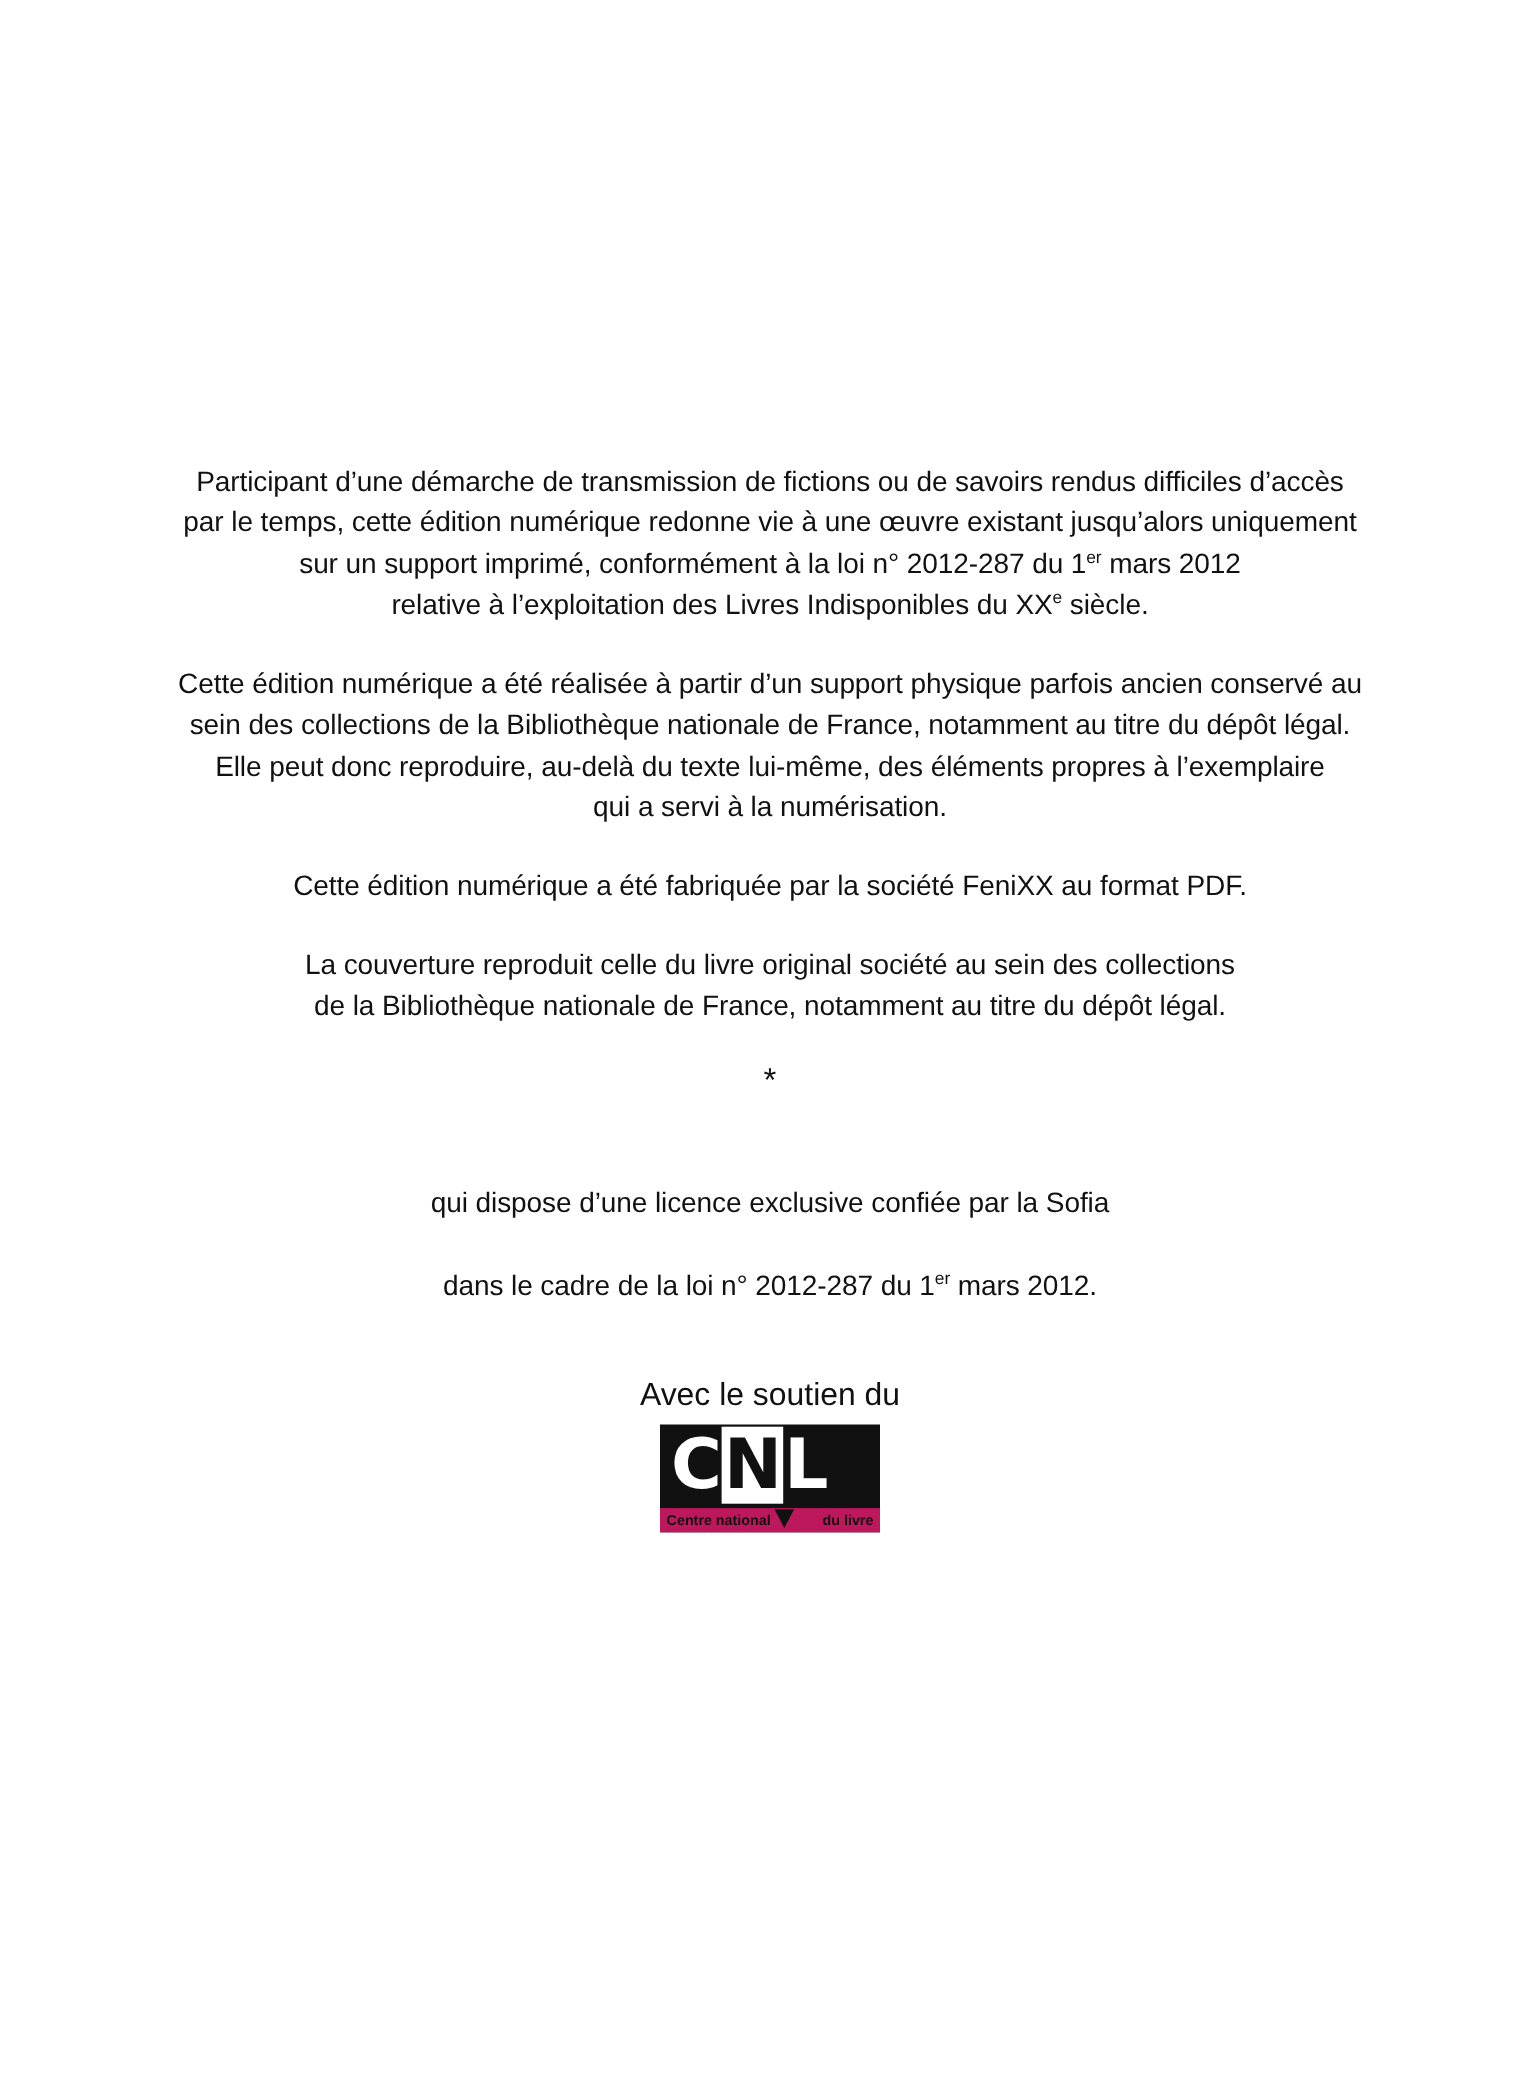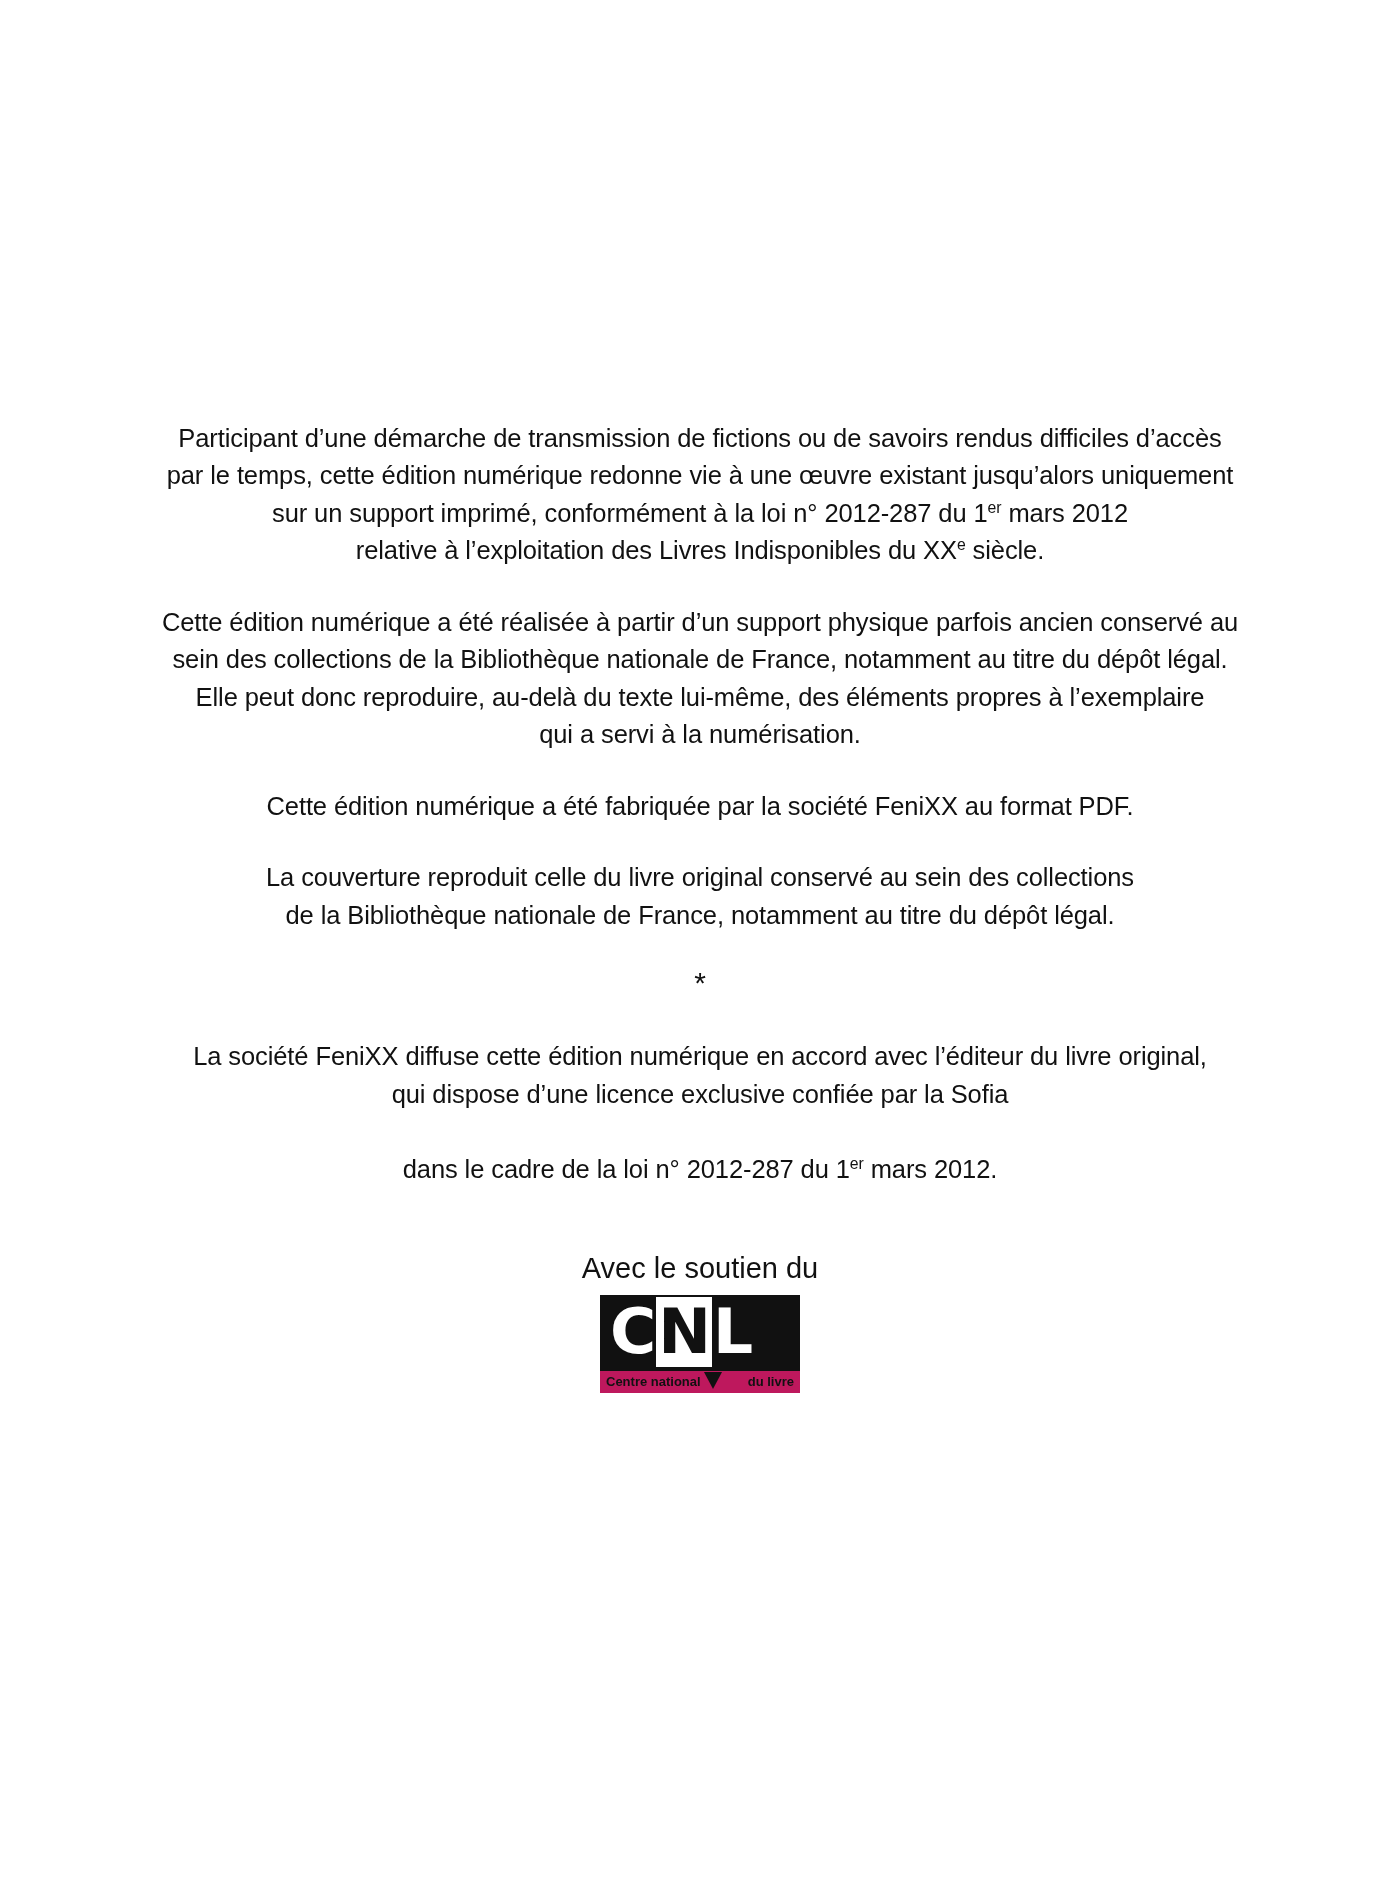--- a/index.html
+++ b/index.html
@@ -136,28 +136,28 @@
       <span>sein des collections de la Bibliothèque nationale de France, notamment au titre du dépôt légal.</span><br>
       <span>Elle peut donc reproduire, au-delà du texte lui-même, des éléments propres à l’exemplaire</span><br>
       <span>qui a servi à la numérisation.</span>
     </p>
 
     <p class="para">
       <span>Cette édition numérique a été fabriquée par la société FeniXX au format PDF.</span>
     </p>
 
     <p class="para">
-      <span>La couverture reproduit celle du livre original conservé au sein des collections</span><br>
+      <span>La couverture reproduit celle du livre original société au sein des collections</span><br>
       <span>de la Bibliothèque nationale de France, notamment au titre du dépôt légal.</span>
     </p>
 
     <div class="star">*</div>
 
     <p class="para">
-      <span>La société FeniXX diffuse cette édition numérique en accord avec l’éditeur du livre original,</span><br>
+      <br>
       <span>qui dispose d’une licence exclusive confiée par la Sofia</span><br>
       <br>
       <span>dans le cadre de la loi n° 2012-287 du 1<sup>er</sup> mars 2012.</span>
     </p>
 
     <div class="logo-area">
       <div class="logo-caption">Avec le soutien du</div>
       <div class="cnl-logo">
         <div class="cnl-letters"><span>C</span><span class="n">N</span><span>L</span></div>
         <div class="cnl-sub">

